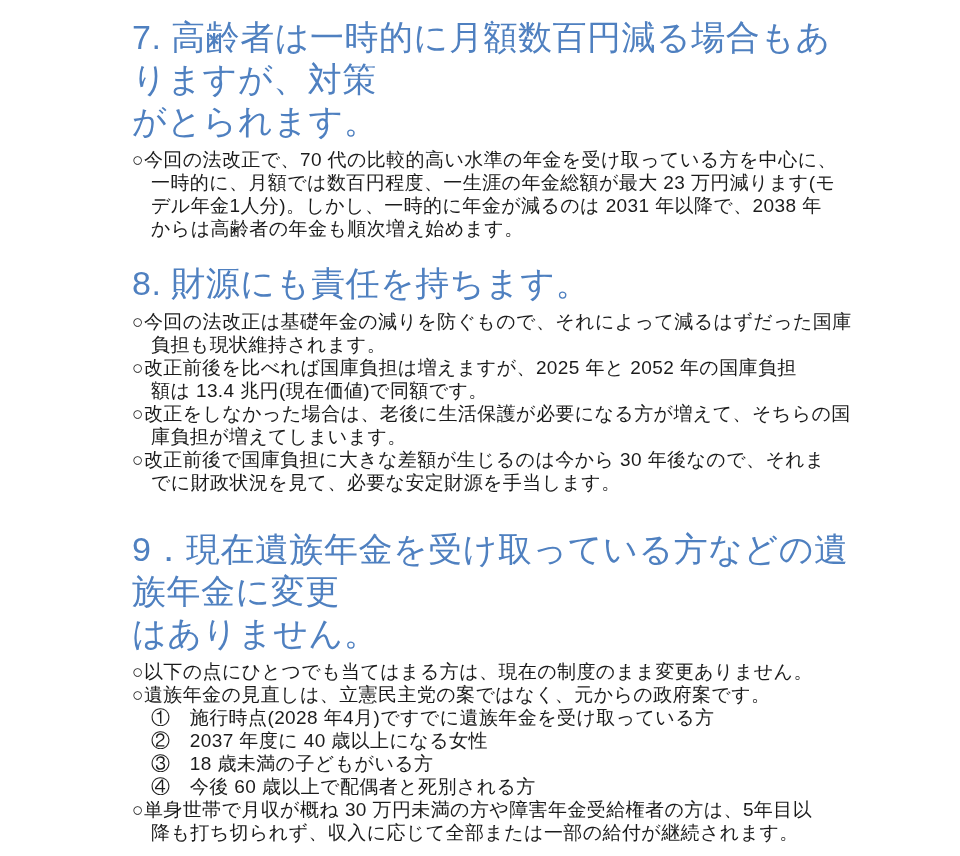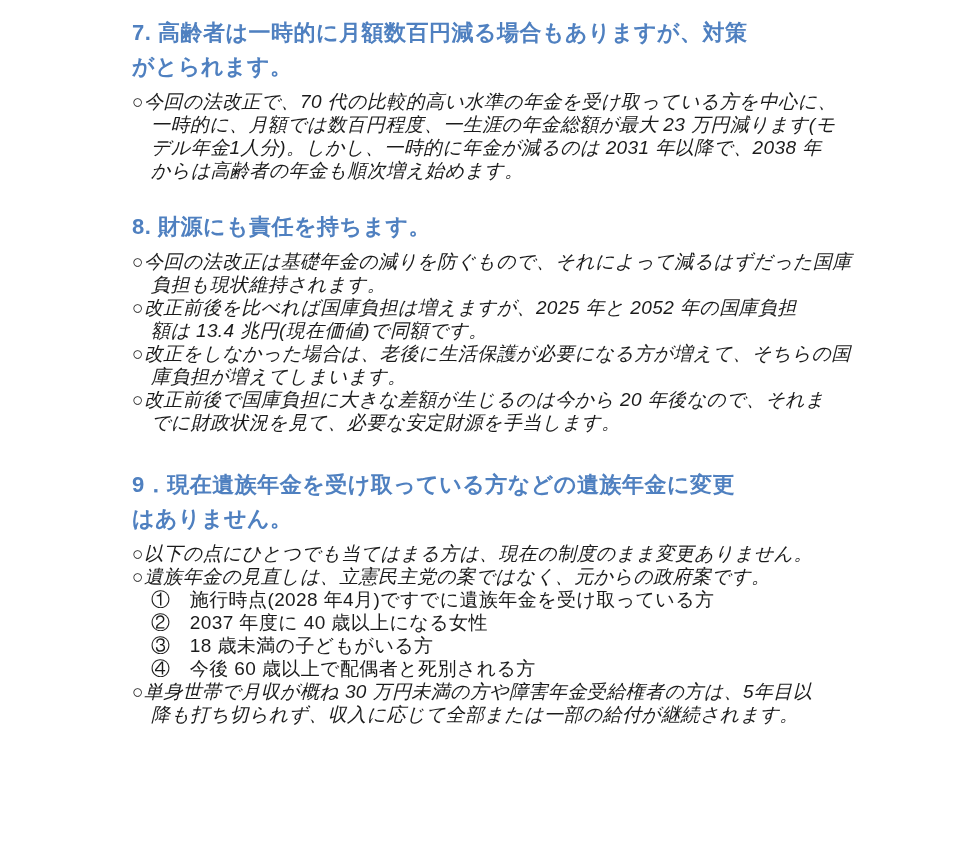--- a/index.html
+++ b/index.html
@@ -15,43 +15,42 @@
     background: var(--page-bg);
     font-family: "Liberation Sans", sans-serif;
     overflow: hidden;
   }
   .page {
     width: 960px;
     height: 856px;
     padding: 16px 100px 0 132px;
   }
   section.sec { margin: 0; }
-  section.sec-8 { margin-top: 28px; }
+  section.sec-8 { margin-top: 22px; }
   section.sec-9 { margin-top: 34px; }
   h2.sec-heading {
     margin: 0 0 6px 0;
-    font-size: 22px;
-    line-height: 34px;
-    font-weight: bold;
+    font-size: 34px;
+    line-height: 42px;
+    font-weight: normal;
     color: var(--heading-blue);
     white-space: pre-wrap;
     letter-spacing: 0.5px;
   }
   p.item {
     margin: 0;
     font-size: 19px;
     line-height: 23px;
     color: var(--body-text);
     white-space: pre-wrap;
     letter-spacing: 0.4px;
   }
   p.bullet {
     padding-left: 19px;
     text-indent: -19px;
-    font-style: italic;
   }
   p.numbered {
     padding-left: 19px;
   }
 </style>
 </head>
 <body>
 
 <main class="page">
 
@@ -68,21 +67,21 @@
 
   <section class="sec sec-8">
     <h2 class="sec-heading">8. 財源にも責任を持ちます。</h2>
     <div class="sec-body">
       <p class="item bullet">○今回の法改正は基礎年金の減りを防ぐもので、それによって減るはずだった国庫
 負担も現状維持されます。</p>
       <p class="item bullet">○改正前後を比べれば国庫負担は増えますが、2025 年と 2052 年の国庫負担
 額は 13.4 兆円(現在価値)で同額です。</p>
       <p class="item bullet">○改正をしなかった場合は、老後に生活保護が必要になる方が増えて、そちらの国
 庫負担が増えてしまいます。</p>
-      <p class="item bullet">○改正前後で国庫負担に大きな差額が生じるのは今から 20 年後なので、それま
+      <p class="item bullet">○改正前後で国庫負担に大きな差額が生じるのは今から 30 年後なので、それま
 でに財政状況を見て、必要な安定財源を手当します。</p>
     </div>
   </section>
 
   <section class="sec sec-9">
     <h2 class="sec-heading">9．現在遺族年金を受け取っている方などの遺族年金に変更
 はありません。</h2>
     <div class="sec-body">
       <p class="item bullet">○以下の点にひとつでも当てはまる方は、現在の制度のまま変更ありません。</p>
       <p class="item bullet">○遺族年金の見直しは、立憲民主党の案ではなく、元からの政府案です。</p>

